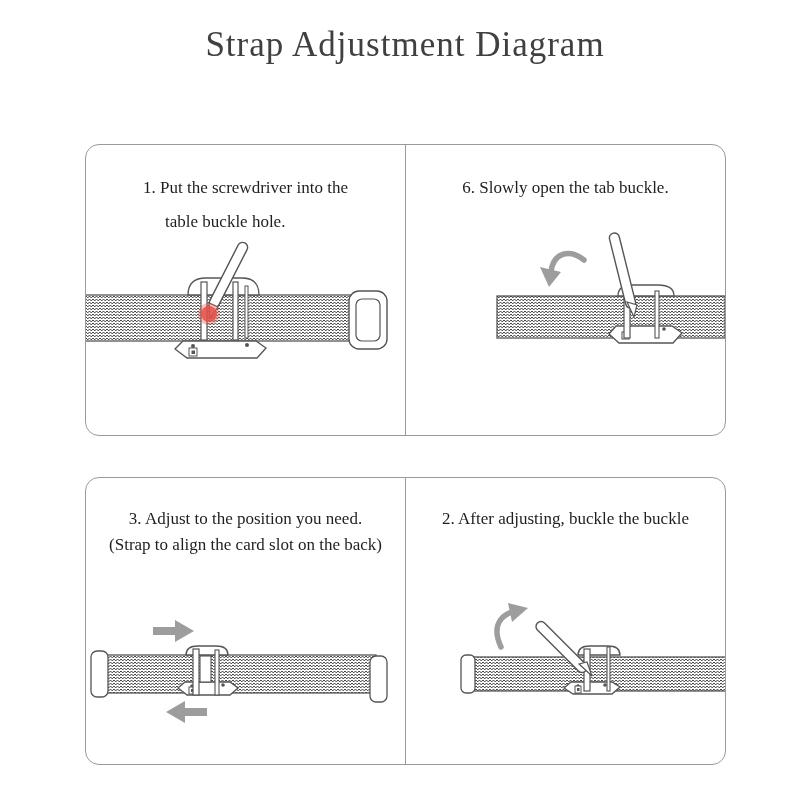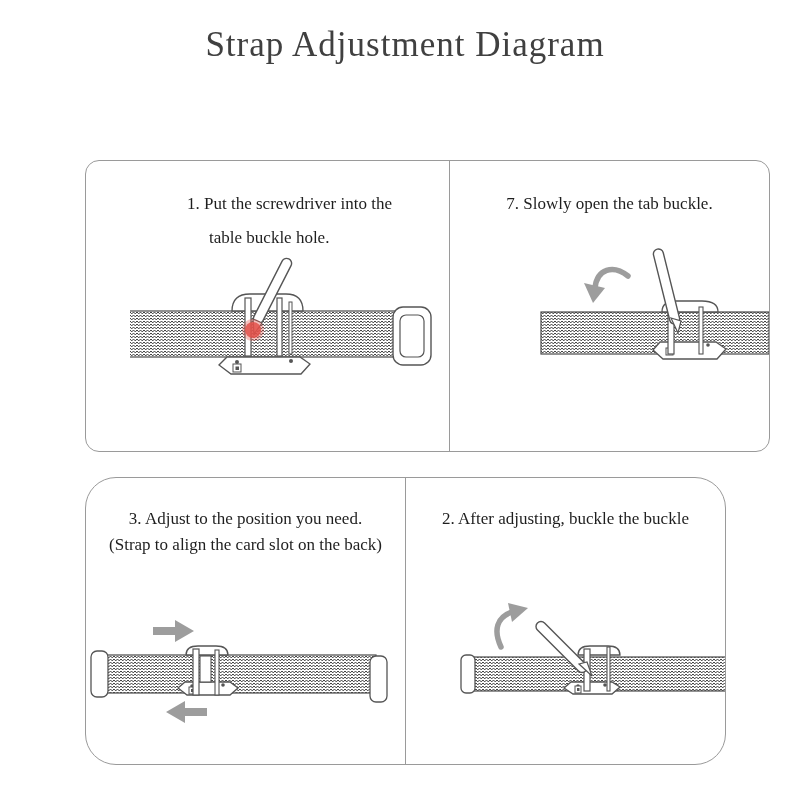--- a/index.html
+++ b/index.html
@@ -3,22 +3,22 @@
 <meta charset="utf-8">
 <style>
   html,body{margin:0;padding:0;background:#fff;}
   .canvas{position:relative;width:800px;height:800px;background:#ffffff;overflow:hidden;
           font-family:"Liberation Serif",serif;}
   .page-title{position:absolute;top:20px;left:0;width:100%;margin:5px;text-align:center;
           font-family:"Liberation Serif",serif;font-size:35px;font-weight:400;
           color:#404040;letter-spacing:1px;}
   .panel{position:absolute;left:85px;width:639px;border:1px solid #9a9a9a;border-radius:14px;
           display:flex;background:#fff;}
-  .row1{top:160px;height:290px;padding-left:44px;}
-  .row2{top:477px;height:286px;border-radius:31px;}
+  .row1{top:144px;height:290px;}
+  .row2{top:477px;height:286px;}
   .half{position:relative;width:319px;height:100%;}
   .vdivider{width:1px;height:100%;background:#9a9a9a;flex:none;}
   .caption{position:relative;z-index:2;margin-top:30px;text-align:center;
           font-size:17px;line-height:1.55;color:#1e1e1e;}
   .cap-inner{display:inline-block;text-align:left;}
   .cap-center{display:inline-block;text-align:center;}
   .indent{padding-left:22px;margin-top:8px;}
   .illus{position:absolute;left:0;top:0;width:100%;height:100%;z-index:1;}
   .defsvg{position:absolute;width:0;height:0;}
 </style>
@@ -83,21 +83,21 @@
           <circle cx="123" cy="169" r="8" fill="#e25049" fill-opacity="0.85"></circle>
         </g>
       </svg>
     </div>
 
     <div class="vdivider"></div>
 
     <div class="half">
       <div class="caption">
         <span class="cap-center">
-          <div>7. Slowly open the tab buckle.</div>
+          <div>6. Slowly open the tab buckle.</div>
         </span>
       </div>
       <svg class="illus" viewBox="0 0 319 290">
 
         <rect x="91" y="151" width="228" height="42" fill="url(#mesh)" stroke="#4a4a4a" stroke-width="1.2"></rect>
 
         <g>
           <path d="M210,181 L266,181 L276,188 L267,198 L213,198 L203,189 Z" fill="#fff" stroke="#555" stroke-width="1.3"></path>
           <circle cx="221" cy="185" r="1.8" fill="#555"></circle>
           <circle cx="258" cy="184" r="1.8" fill="#555"></circle>

